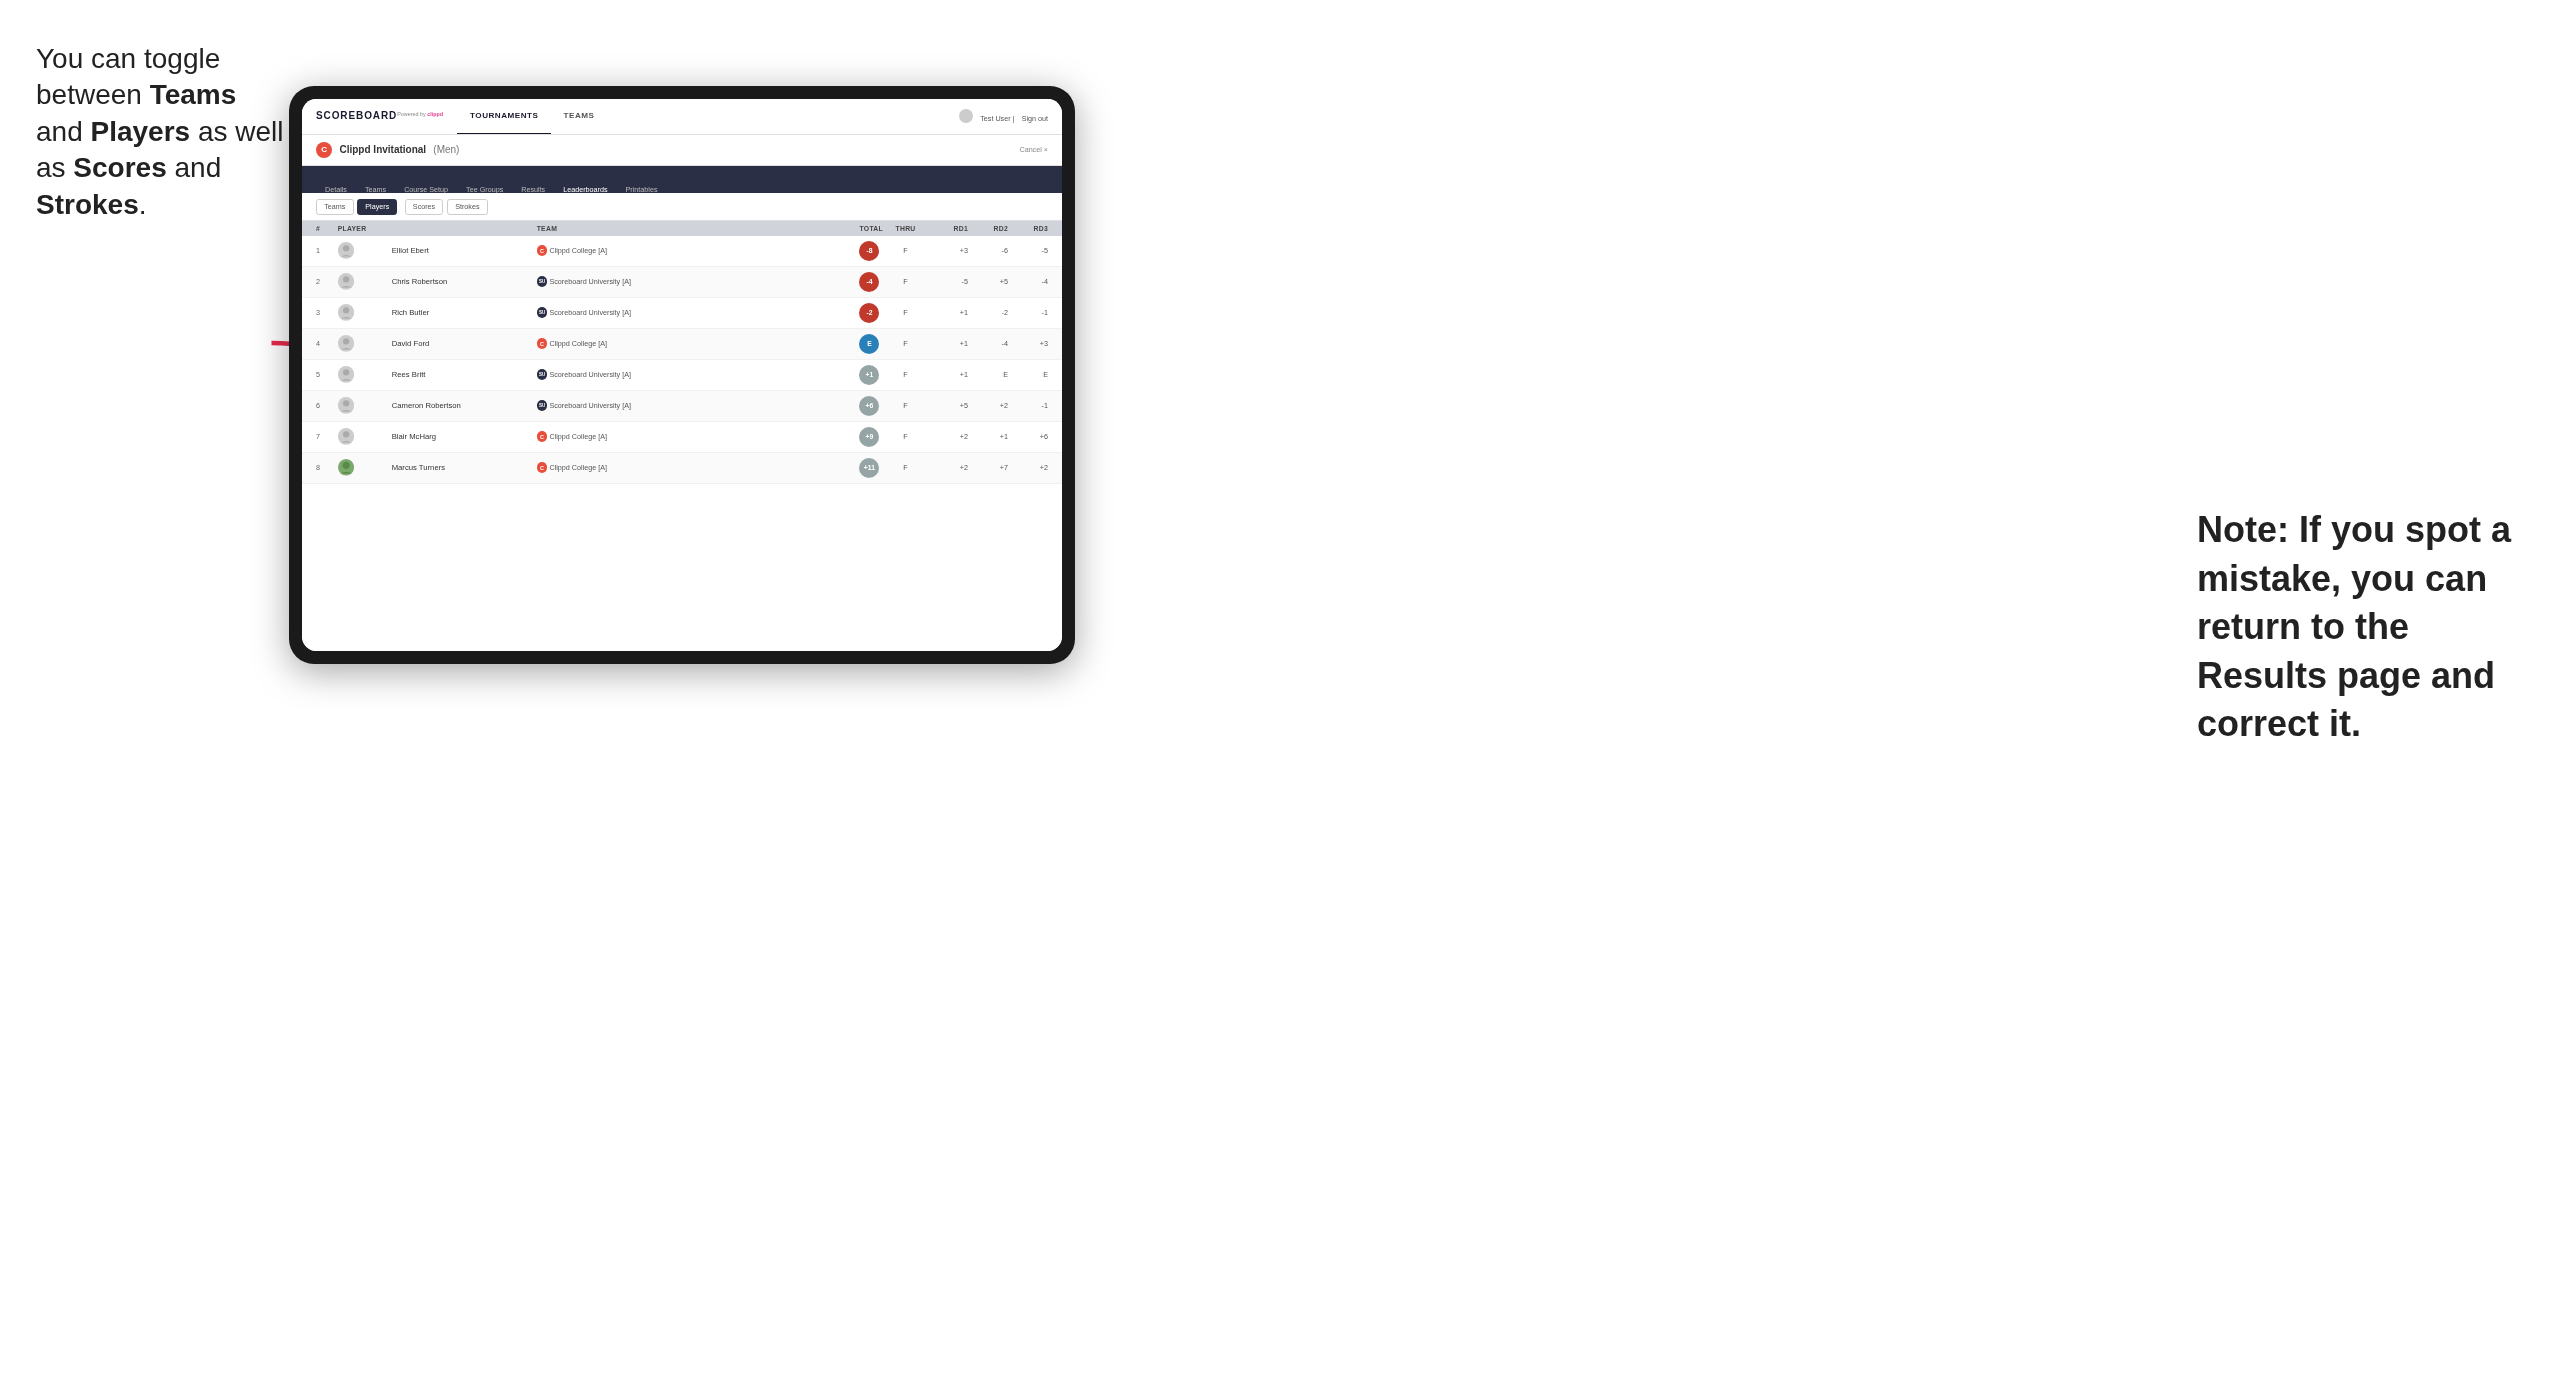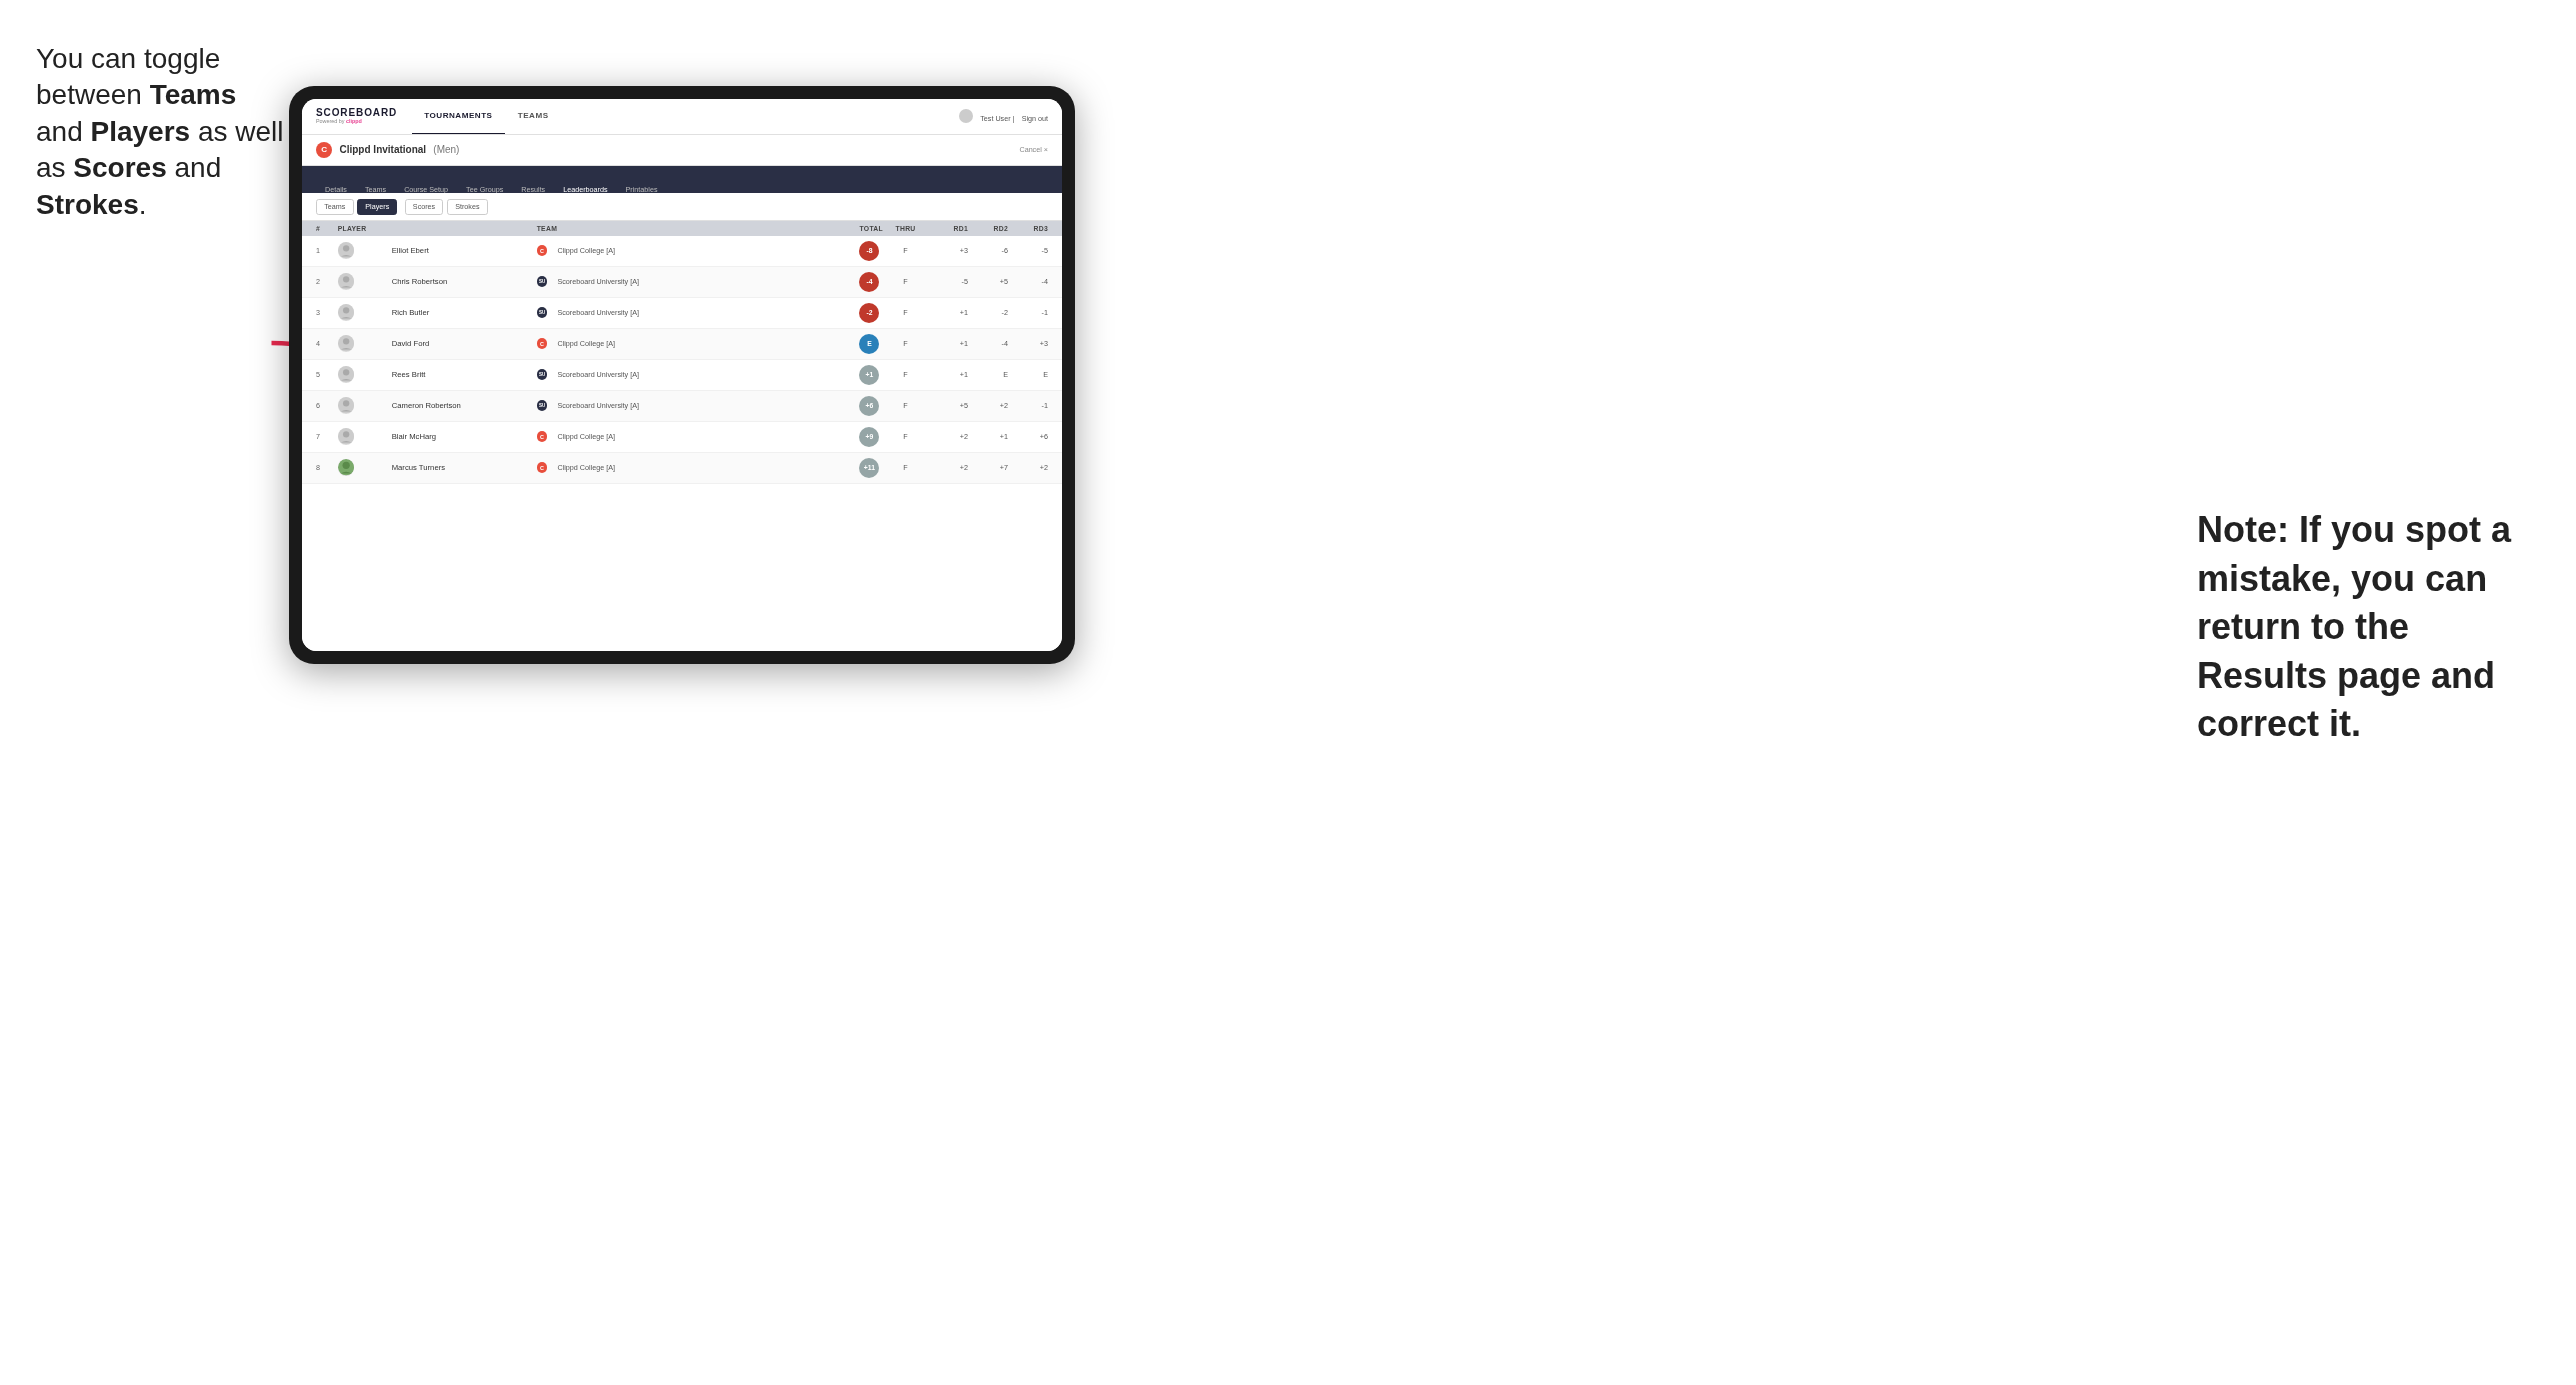--- a/index.html
+++ b/index.html
@@ -73,21 +73,21 @@
       background: #fff;
       border-bottom: 0.9px solid #e0e0e0;
       display: flex;
       align-items: center;
       padding: 0 14.4px;
       height: 36px;
       flex-shrink: 0;
     }
     .scoreboard-logo {
       display: flex;
-      flex-direction: column;
+      flex-direction: row;
       margin-right: 14.4px;
     }
     .scoreboard-logo .logo-title {
       font-size: 10px;
       font-weight: 900;
       color: #1a1a2e;
       letter-spacing: 0.9px;
       text-transform: uppercase;
       line-height: 1;
     }
@@ -253,21 +253,21 @@
       display: flex;
       align-items: center;
       justify-content: center;
       color: #999;
       font-size: 6.3px;
     }
     .player-name { font-size: 7.7px; color: #333; font-weight: 500; margin-left: 18px; }
     .team-cell {
       display: flex;
       align-items: center;
-      gap: 10px;
+      gap: 2px;
       font-size: 7.2px;
       color: #555;
     }
     .team-logo {
       width: 10.8px;
       height: 10.8px;
       border-radius: 50%;
       flex-shrink: 0;
       display: flex;
       align-items: center;

